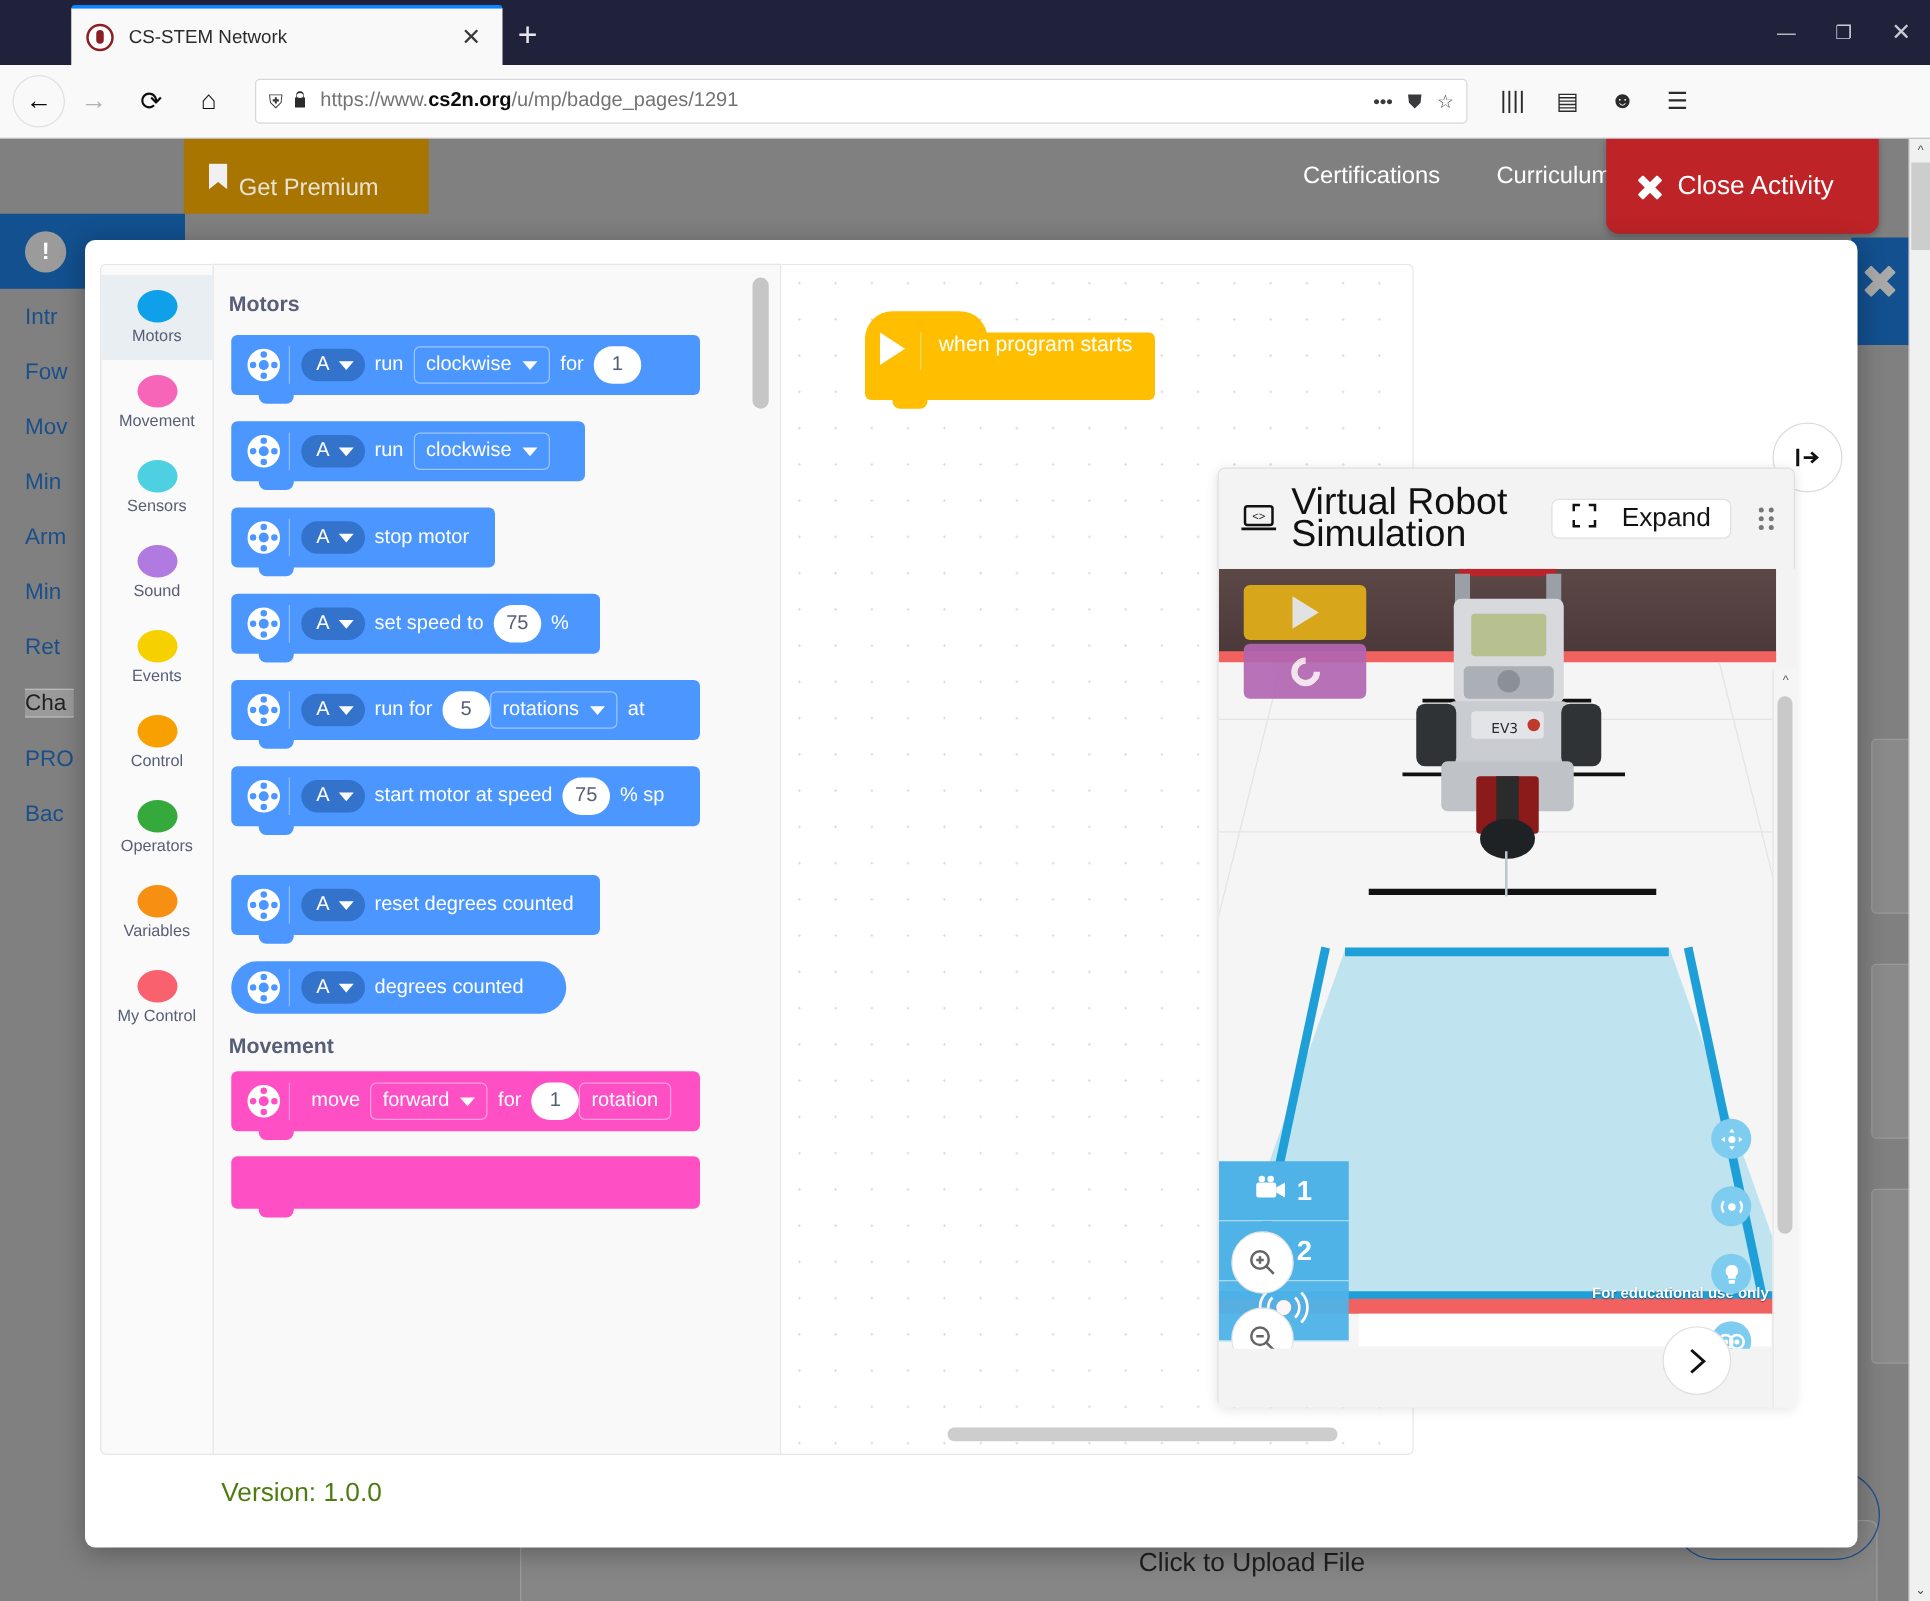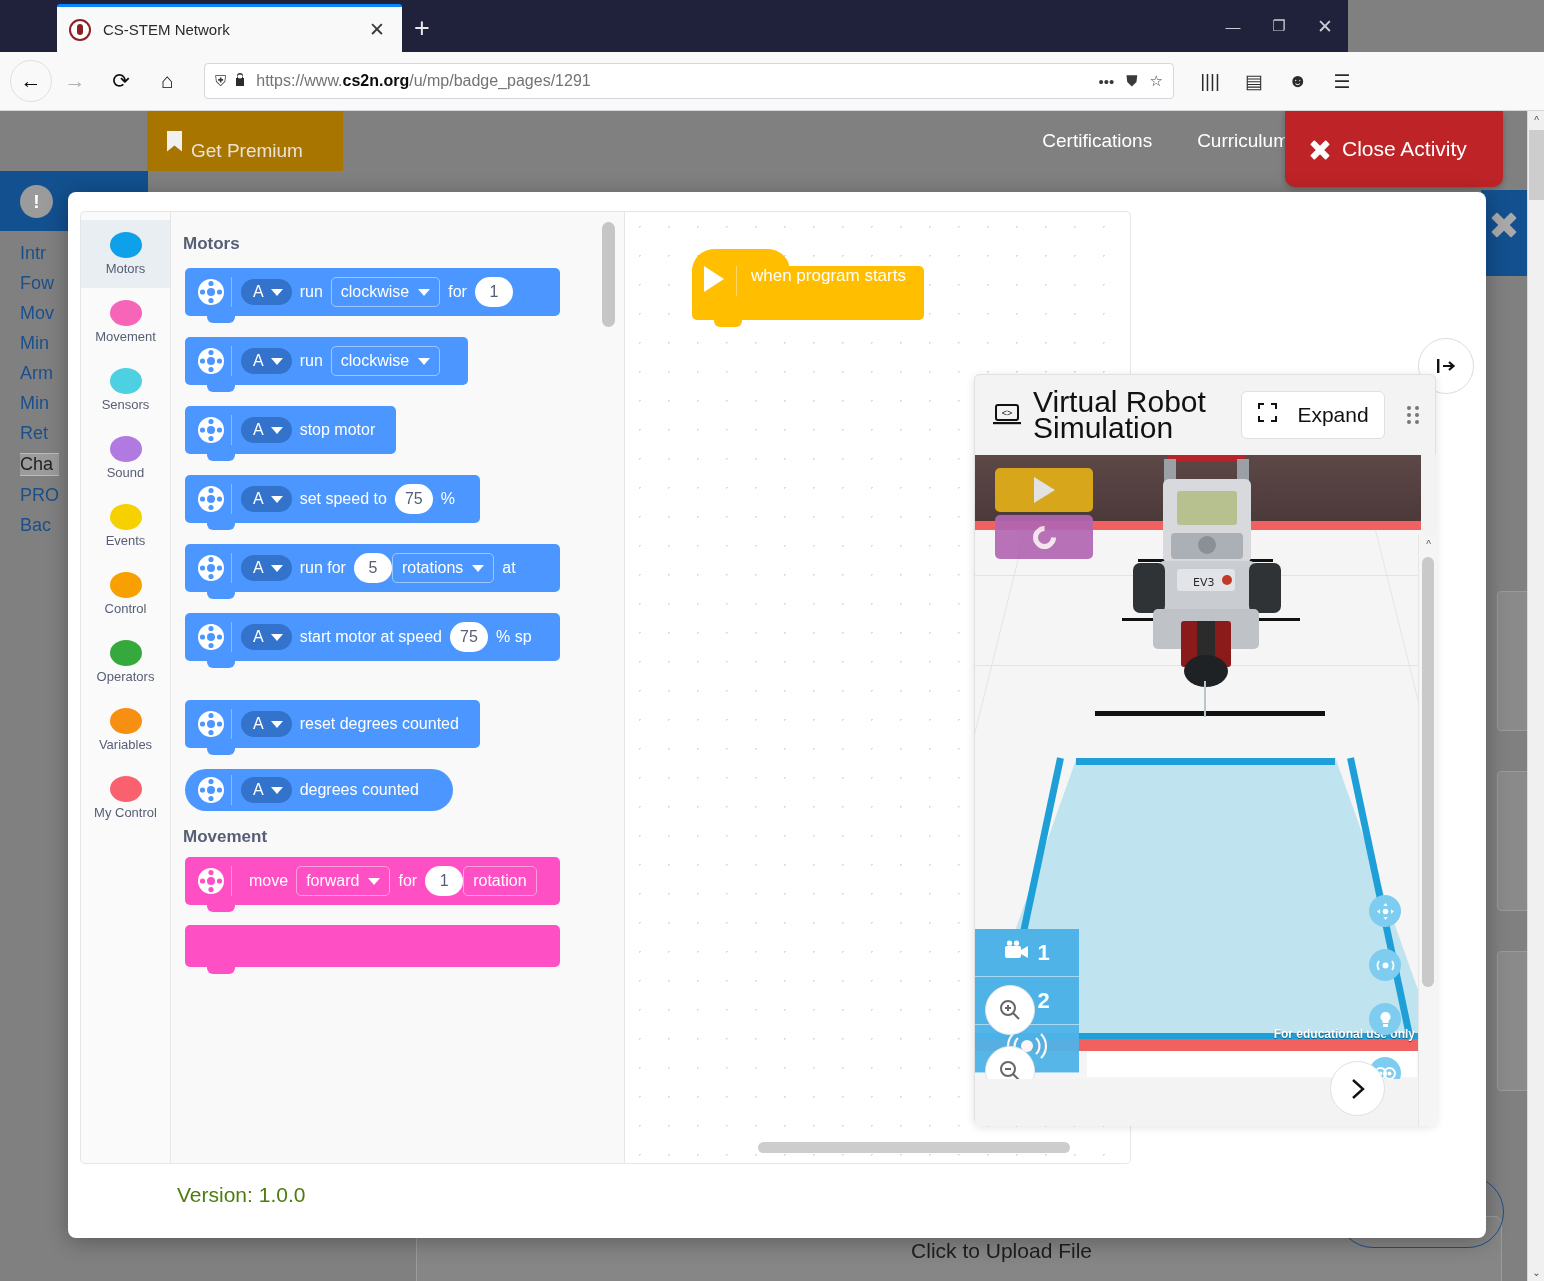--- a/index.html
+++ b/index.html
@@ -1,21 +1,21 @@
 <!DOCTYPE html>
 <html><head>
 <meta charset="utf-8">
 <style>
   * { box-sizing: border-box; margin:0; padding:0; }
   html,body { width:1544px; height:1281px; overflow:hidden; }
   body { font-family:"Liberation Sans", sans-serif; background:#808080; }
 
   
   .browser { position:absolute; inset:0; }
-  .titlebar { position:absolute; left:0; top:0; width:1348px; height:52px; background:#20213a; }
+  .titlebar { position:absolute; left:0; top:0; width:1544px; height:52px; background:#20213a; }
   .tab { position:absolute; left:57px; top:4px; width:345px; height:48px; background:#f9f9fa;
          border-top:3px solid #0a84ff; border-radius:3px 3px 0 0; display:flex; align-items:center; padding:0 12px; }
   .tab-fav { width:22px; height:22px; border-radius:50%; border:2px solid #8b1f24; background:#fff;
              display:flex; align-items:center; justify-content:center; flex:0 0 auto; }
   .tab-fav::after { content:""; width:6px; height:11px; background:#8b1f24; border-radius:3px; }
   .tab-title { flex:1; font-size:15px; color:#2b2b2b; margin-left:12px; white-space:nowrap; overflow:hidden; }
   .tab-close { width:26px; height:26px; display:flex; align-items:center; justify-content:center;
                font-size:19px; color:#3a3a3a; }
   .newtab { position:absolute; left:404px; top:12px; width:36px; height:34px; color:#e8e8ec;
             font-size:27px; line-height:32px; text-align:center; font-weight:300; }
@@ -64,21 +64,21 @@
                     background:#fff; border-radius:1px; }
   .ca-x::before { transform:rotate(45deg); } .ca-x::after { transform:rotate(-45deg); }
   .ca-label { color:#fff; font-size:21px; }
 
   
   .leftnav { position:absolute; left:0; top:60px; width:148px; height:560px; background:#808080; }
   .leftnav-top { position:absolute; left:0; top:0; width:148px; height:60px; background:#12508f; }
   .ln-warn { position:absolute; left:20px; top:14px; width:33px; height:33px; border-radius:50%;
              background:#9b9b9b; display:flex; align-items:center; justify-content:center;
              color:#fff; font-weight:700; font-size:19px; }
-  .ln-items { position:absolute; left:20px; top:72px; display:flex; flex-direction:column; gap:9px; }
+  .ln-items { position:absolute; left:20px; top:72px; display:flex; flex-direction:column; gap:23px; }
   .ln-item { font-size:18px; color:#1b4f8a; white-space:nowrap; }
   .ln-item.active { color:#222; background:#9b9b9b; border-top:1px solid #bbb; border-bottom:1px solid #bbb; }
   .blue-x { position:absolute; right:17px; top:79px; width:46px; height:86px; background:#12508f; }
   .blue-x .bx { position:absolute; left:8px; top:20px; width:30px; height:30px; }
   .blue-x .bx::before,.blue-x .bx::after { content:""; position:absolute; left:1px; top:11px; width:28px; height:8px;
              background:#a9a9a9; border-radius:1px; }
   .blue-x .bx::before { transform:rotate(45deg);} .blue-x .bx::after { transform:rotate(-45deg);}
   .ghost-card { position:absolute; background:#8a8a8a; border:1px solid #9a9a9a; border-radius:4px; }
 
   
@@ -152,21 +152,21 @@
   .collapse-btn { position:absolute; right:0px; top:127px; width:56px; height:56px; border-radius:50%;
                   background:#fff; border:1px solid #dcdcdc; display:flex; align-items:center; justify-content:center;
                   font-size:21px; color:#111; }
 
   
   .sim { position:absolute; left:906px; top:182px; width:462px; height:751px; background:#f3f3f3;
          border:1px solid #e0e0e0; border-radius:6px; box-shadow:0 2px 10px rgba(0,0,0,.12); }
   .sim-head { height:80px; display:flex; align-items:center; padding:0 12px 0 18px; gap:12px; }
   .sim-ico { width:28px; height:24px; flex:0 0 auto; }
   .sim-title { flex:1; font-size:30px; color:#111; line-height:26px; }
-  .expand { width:144px; height:48px; background:#fff; border:1px solid #e0e0e0; border-radius:6px;
+  .expand { width:144px; height:32px; background:#fff; border:1px solid #e0e0e0; border-radius:6px;
             display:flex; align-items:center; justify-content:center; gap:19px; font-size:21px; color:#111; }
   .dots6 { width:16px; display:grid; grid-template-columns:repeat(2,5px); gap:3px; margin-left:10px; }
   .dots6 i { width:4px; height:4px; background:#777; border-radius:50%; display:block; }
   .sim-body { position:absolute; left:0; top:80px; width:462px; height:671px; overflow:hidden; background:#f3f3f3; }
   .sim-canvas { position:absolute; left:0; top:0; width:446px; height:624px; background:#f5f5f5; overflow:hidden; }
   .sky { position:absolute; left:0; top:0; width:446px; height:74px; background:linear-gradient(180deg,#5d4848,#4a3737); }
   .redline { position:absolute; left:0; top:66px; width:446px; height:9px; background:#f0615f; }
   .floor { position:absolute; left:0; top:75px; width:446px; height:549px; background:#f5f5f5; }
   .grid-l { position:absolute; background:#e4e4e4; }
   .dark-l { position:absolute; background:#111; height:4px; }

